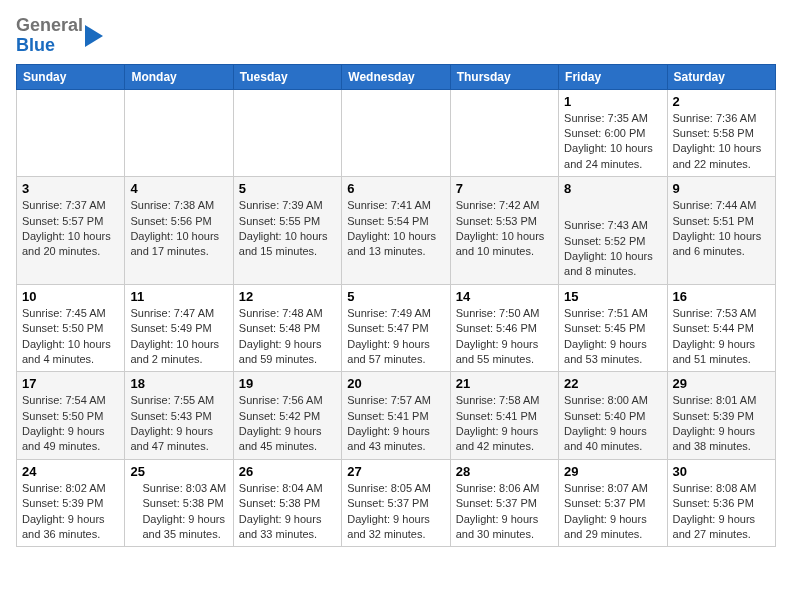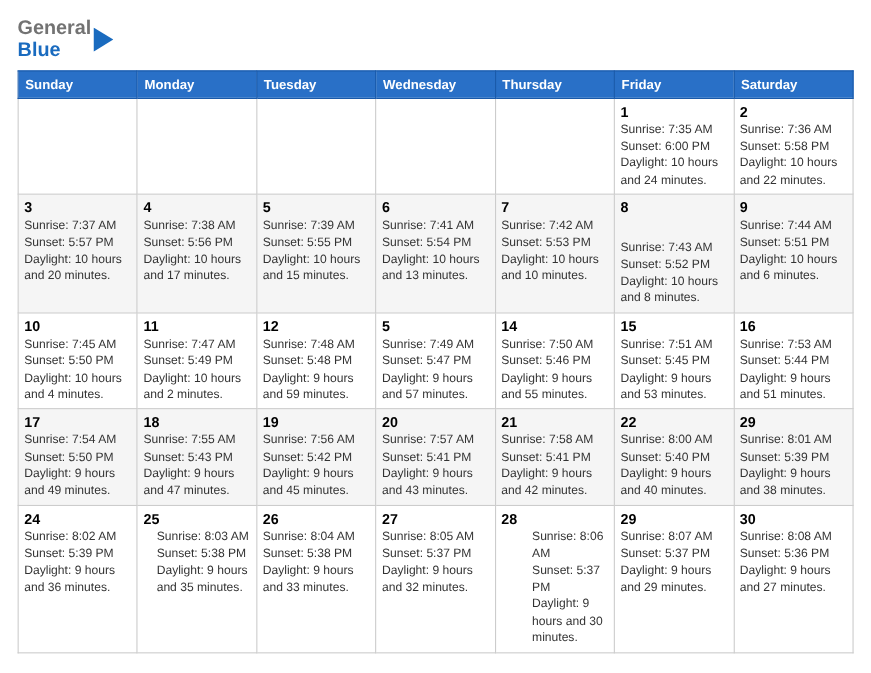--- a/index.html
+++ b/index.html
@@ -283,21 +283,21 @@
 Daylight: 9 hours and 33 minutes.</div>
         </td>
         <td>
           <span class="day-num">27</span>
           <div class="day-info" style="white-space: pre-line;">Sunrise: 8:05 AM
 Sunset: 5:37 PM
 Daylight: 9 hours and 32 minutes.</div>
         </td>
         <td>
           <span class="day-num">28</span>
-          <div class="day-info" style="white-space: pre-line; margin-left: 28px;">Sunrise: 8:06 AM
+          <div class="day-info" style="white-space: pre-line;">Sunrise: 8:06 AM
 Sunset: 5:37 PM
 Daylight: 9 hours and 30 minutes.</div>
         </td>
         <td>
           <span class="day-num">29</span>
           <div class="day-info" style="white-space: pre-line;">Sunrise: 8:07 AM
 Sunset: 5:37 PM
 Daylight: 9 hours and 29 minutes.</div>
         </td>
         <td>

